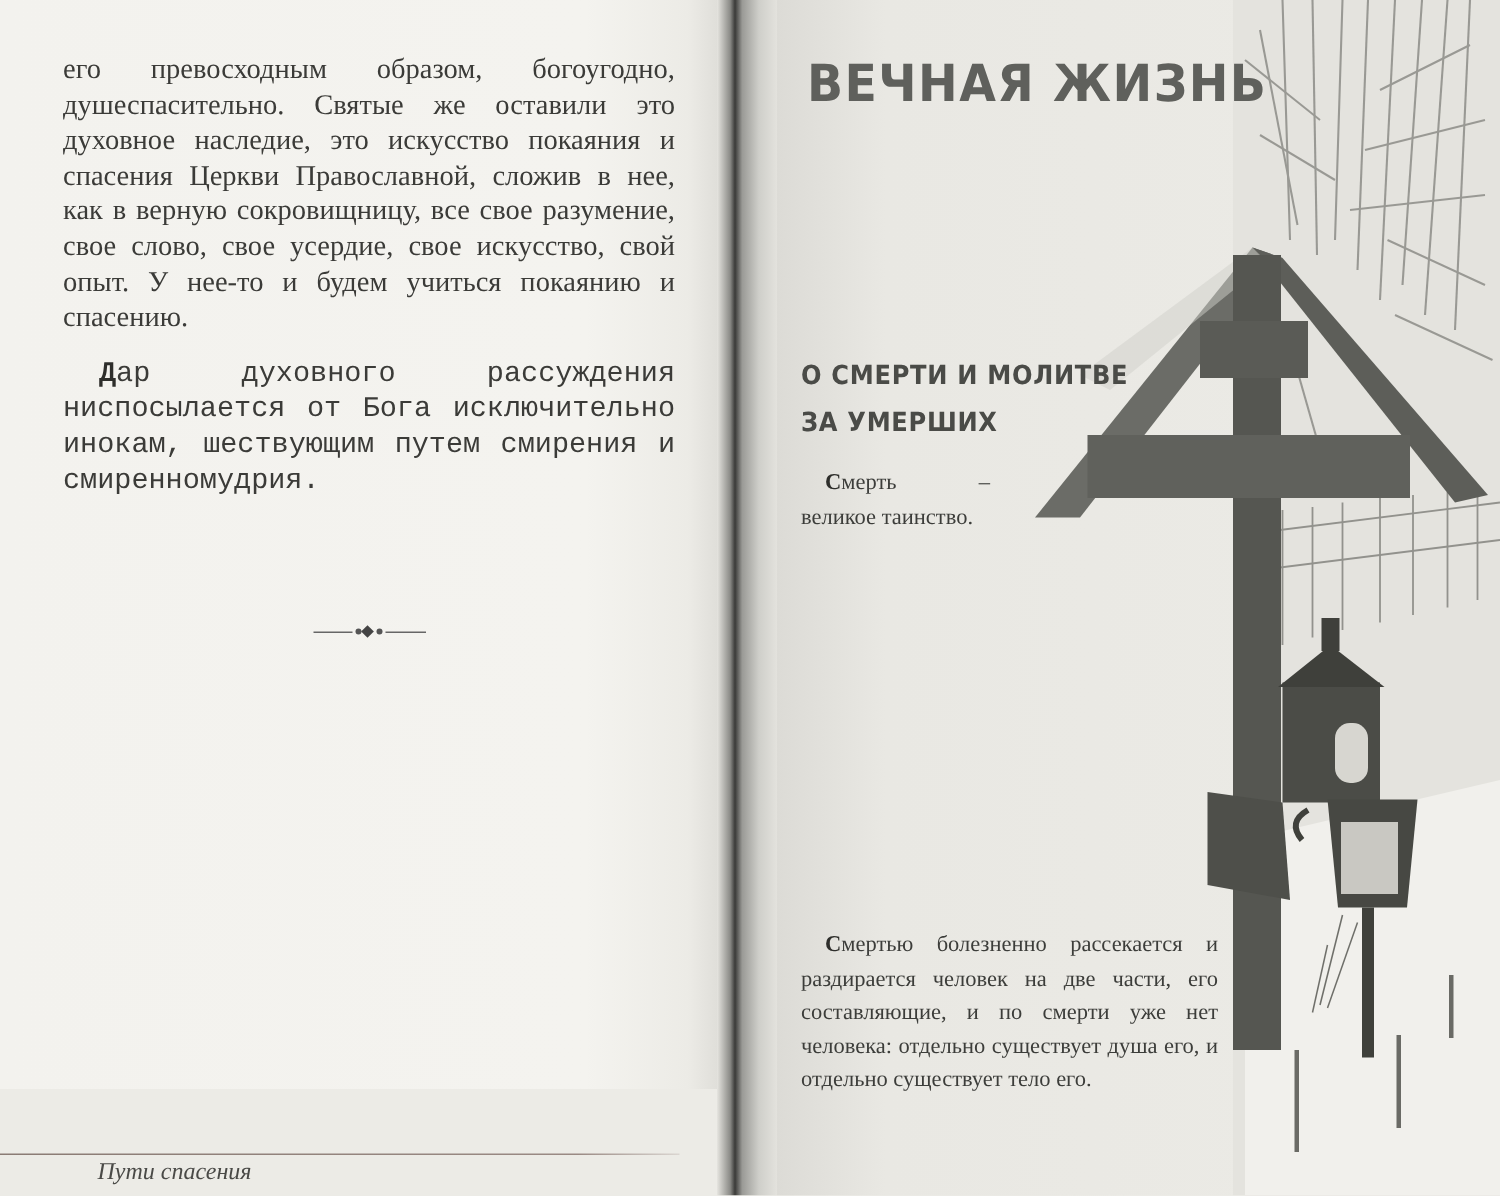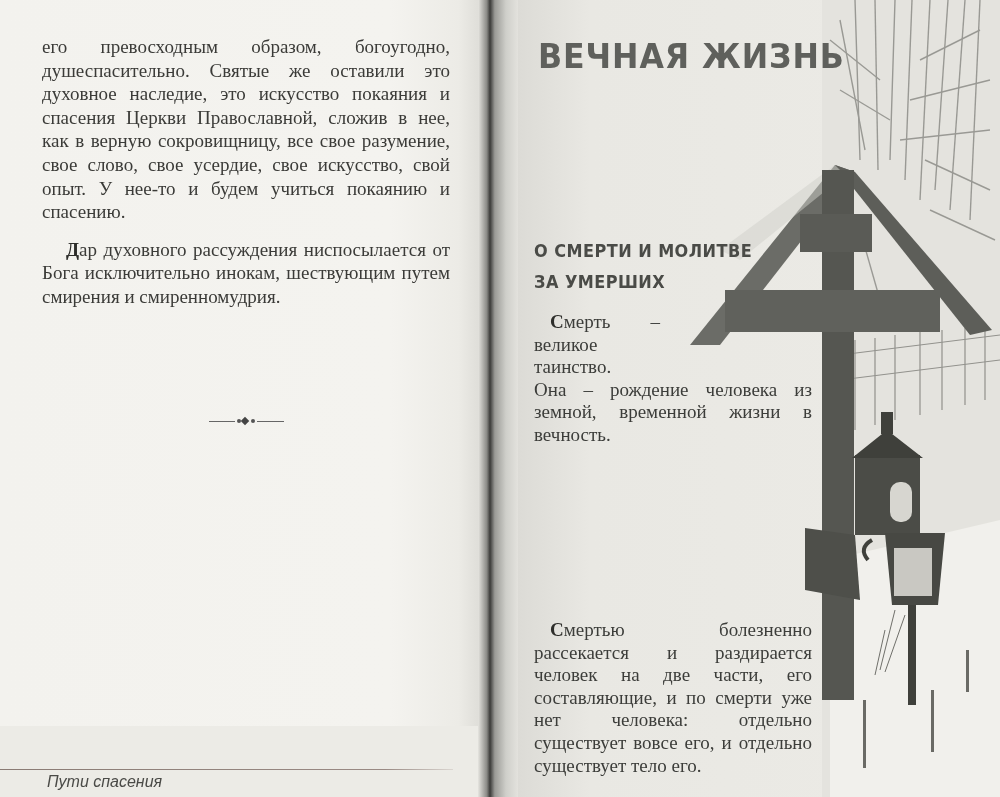--- a/index.html
+++ b/index.html
@@ -17,40 +17,40 @@
       background: linear-gradient(to right, #f3f2ee 0%, #f4f3ef 80%, #ecebe6 94%, #d9d8d3 100%);
     }
     .left-text {
       position: absolute; left: 42px; top: 35px; width: 408px;
       color: #3b3b38;
       font-family: "Liberation Serif", "DejaVu Serif", serif;
       font-size: 19px; line-height: 23.6px;
       text-align: justify;
     }
     .left-text p { margin: 0 0 14px 0; }
-    .left-text p.indent { text-indent: 24px; }
+    .left-text p.indent { text-indent: 24px; font-family: Liberation Mono, monospace; }
     .dropcap { font-weight: bold; color: #2e2e2b; }
 
     .ornament {
       position: absolute; left: 209px; top: 417px; width: 75px; height: 10px;
     }
     .ornament .line { position: absolute; top: 4px; height: 1px; background: #666; }
     .ornament .l1 { left: 0; width: 26px; }
     .ornament .l2 { left: 48px; width: 27px; }
     .ornament .dot { position: absolute; top: 2px; width: 4px; height: 4px; background: #555; border-radius: 50%; }
     .ornament .d1 { left: 28px; } .ornament .d2 { left: 42px; }
     .ornament .diamond { position: absolute; left: 33px; top: 1px; width: 6px; height: 6px; background: #444; transform: rotate(45deg); }
 
     .footer-rule {
       position: absolute; left: 0; top: 769px; width: 453px; height: 1px;
       background: linear-gradient(to right, #8a7b74, #9a8a84 85%, rgba(150,130,125,0.2));
     }
     .footer-title {
-      position: absolute; left: 47px; top: 773px;
-      font-family: Liberation Sans, sans-serif; font-style: italic;
+      position: absolute; left: 65px; top: 773px;
+      font-family: Liberation Serif, serif; font-style: italic;
       font-size: 16px; color: #4a4a47;
     }
 
     
     .gutter {
       position: absolute; left: 478px; top: 0; width: 40px; height: 797px;
       background: linear-gradient(to right, #e6e5e0 0%, #8a8a86 22%, #3a3a38 30%, #9a9a96 42%, #cfcfca 70%, #e3e2dd 100%);
     }
 
     
@@ -69,21 +69,21 @@
       position: absolute; left: 534px; top: 236px; width: 260px;
       font-family: "DejaVu Sans", "Liberation Sans", sans-serif;
       font-weight: bold; font-size: 17.5px; line-height: 31px;
       color: #4a4b47; letter-spacing: 0.5px;
       transform: scaleX(0.92); transform-origin: left;
     }
     .right-text {
       position: absolute; left: 534px; width: 278px;
       color: #3c3d3a;
       font-family: "Liberation Serif", "DejaVu Serif", serif;
-      font-size: 19px; line-height: 22.6px;
+      font-size: 15px; line-height: 22.6px;
       text-align: justify;
     }
     .right-text p { margin: 0; text-indent: 16px; }
     .rt1 { top: 311px; }
     .rt1 .narrow { display: block; width: 126px; }
     .rt2 { top: 432px; }
     .rt3 { top: 619px; }
 
     
     .photo {
@@ -199,21 +199,20 @@
 
   <div class="section-title">
     <div>О СМЕРТИ И МОЛИТВЕ</div>
     <div>ЗА УМЕРШИХ</div>
   </div>
 
   <div class="right-text rt1">
     <p>
       <span class="narrow"><span class="dropcap">С</span><span>мерть – великое таинство.</span></span>
     </p>
-    <div style="text-indent:0">Она – рождение человека из земной, временной жизни в вечность.</div>
   </div>
 
 
   <div class="right-text rt3">
-    <p><span class="dropcap">С</span><span>мертью болезненно рассекается и раздирается человек на две части, его составляющие, и по смерти уже нет человека: отдельно существует вовсе его, и отдельно существует тело его.</span></p>
+    <p><span class="dropcap">С</span><span>мертью болезненно рассекается и раздирается человек на две части, его составляющие, и по смерти уже нет человека: отдельно существует душа его, и отдельно существует тело его.</span></p>
   </div>
 
 </div>
 
 </body></html>

